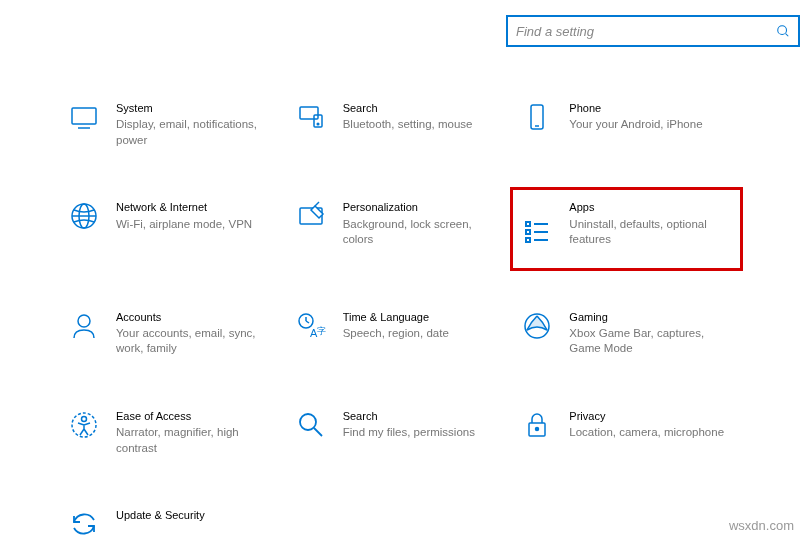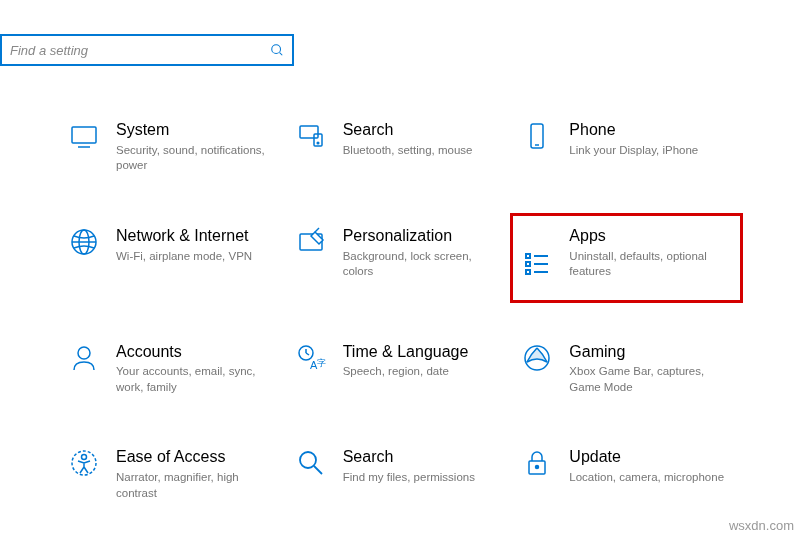--- a/index.html
+++ b/index.html
@@ -5,22 +5,22 @@
     * { box-sizing: border-box; margin: 0; padding: 0; }
     body {
       font-family: "Segoe UI", -apple-system, sans-serif;
       background: #fff;
       width: 800px;
       height: 537px;
       position: relative;
     }
     .search-wrap {
       display: flex;
-      justify-content: flex-start;
-      padding-top: 34px;
+      justify-content: flex-end;
+      padding-top: 15px;
     }
     .search-box {
       width: 294px;
       height: 32px;
       border: 2px solid #0078d4;
       display: flex;
       align-items: center;
       padding: 0 8px;
     }
     .search-input {
@@ -54,21 +54,21 @@
       align-items: flex-end;
     }
     .tile-icon {
       width: 32px;
       height: 32px;
       flex-shrink: 0;
       color: #0078d4;
     }
     .tile-text { padding-top: 0px; }
     .tile-title {
-      font-size: 16px;
+      font-size: 11px;
       color: #000;
       line-height: 1.3;
       margin-bottom: 2px;
     }
     .tile-desc {
       font-size: 11.5px;
       color: #767676;
       line-height: 1.35;
       max-width: 155px;
     }
@@ -95,21 +95,21 @@
 
 <div class="grid">
 
   <div class="tile">
     <svg class="tile-icon" viewBox="0 0 32 32" fill="none" stroke="currentColor" stroke-width="1.5">
         <rect x="4" y="7" width="24" height="16" rx="1"></rect>
         <line x1="10" y1="27" x2="22" y2="27"></line>
       </svg>
     <div class="tile-text">
         <div class="tile-title">System</div>
-        <div class="tile-desc">Security, sound, notifications, power</div>
+        <div class="tile-desc">Display, email, notifications, power</div>
       </div>
   </div>
 
   <div class="tile">
     <svg class="tile-icon" viewBox="0 0 32 32" fill="none" stroke="currentColor" stroke-width="1.5">
         <rect x="5" y="6" width="18" height="12" rx="1"></rect>
         <rect x="19" y="14" width="8" height="12" rx="1"></rect>
         <circle cx="23" cy="23" r="0.8" fill="currentColor"></circle>
         <line x1="8" y1="9" x2="8" y2="9.1"></line>
         <line x1="11" y1="9" x2="11" y2="9.1"></line>
@@ -120,21 +120,21 @@
       </div>
   </div>
 
   <div class="tile">
     <svg class="tile-icon" viewBox="0 0 32 32" fill="none" stroke="currentColor" stroke-width="1.5">
         <rect x="10" y="4" width="12" height="24" rx="2"></rect>
         <line x1="14" y1="25" x2="18" y2="25"></line>
       </svg>
     <div class="tile-text">
         <div class="tile-title">Phone</div>
-        <div class="tile-desc">Link your Display, iPhone</div>
+        <div class="tile-desc">Your your Android, iPhone</div>
       </div>
   </div>
 
   <div class="tile">
     <svg class="tile-icon" viewBox="0 0 32 32" fill="none" stroke="currentColor" stroke-width="1.5">
         <circle cx="16" cy="16" r="12"></circle>
         <ellipse cx="16" cy="16" rx="5" ry="12"></ellipse>
         <line x1="4" y1="16" x2="28" y2="16"></line>
         <path d="M6 10 Q16 14 26 10"></path>
         <path d="M6 22 Q16 18 26 22"></path>
@@ -234,21 +234,21 @@
       </div>
   </div>
 
   <div class="tile">
     <svg class="tile-icon" viewBox="0 0 32 32" fill="none" stroke="currentColor" stroke-width="1.5">
         <rect x="8" y="14" width="16" height="13" rx="1"></rect>
         <path d="M11 14 V10 a5 5 0 0 1 10 0 V14"></path>
         <circle cx="16" cy="20" r="1.5" fill="currentColor"></circle>
       </svg>
     <div class="tile-text">
-        <div class="tile-title">Update</div>
+        <div class="tile-title">Privacy</div>
         <div class="tile-desc">Location, camera, microphone</div>
       </div>
   </div>
 
   <div class="tile">
     <svg class="tile-icon" viewBox="0 0 32 32" fill="none" stroke="currentColor" stroke-width="1.8">
         <path d="M26 12 A11 11 0 0 0 6 14"></path>
         <polyline points="6,8 6,14 12,14"></polyline>
         <path d="M6 20 A11 11 0 0 0 26 18"></path>
         <polyline points="26,24 26,18 20,18"></polyline>

